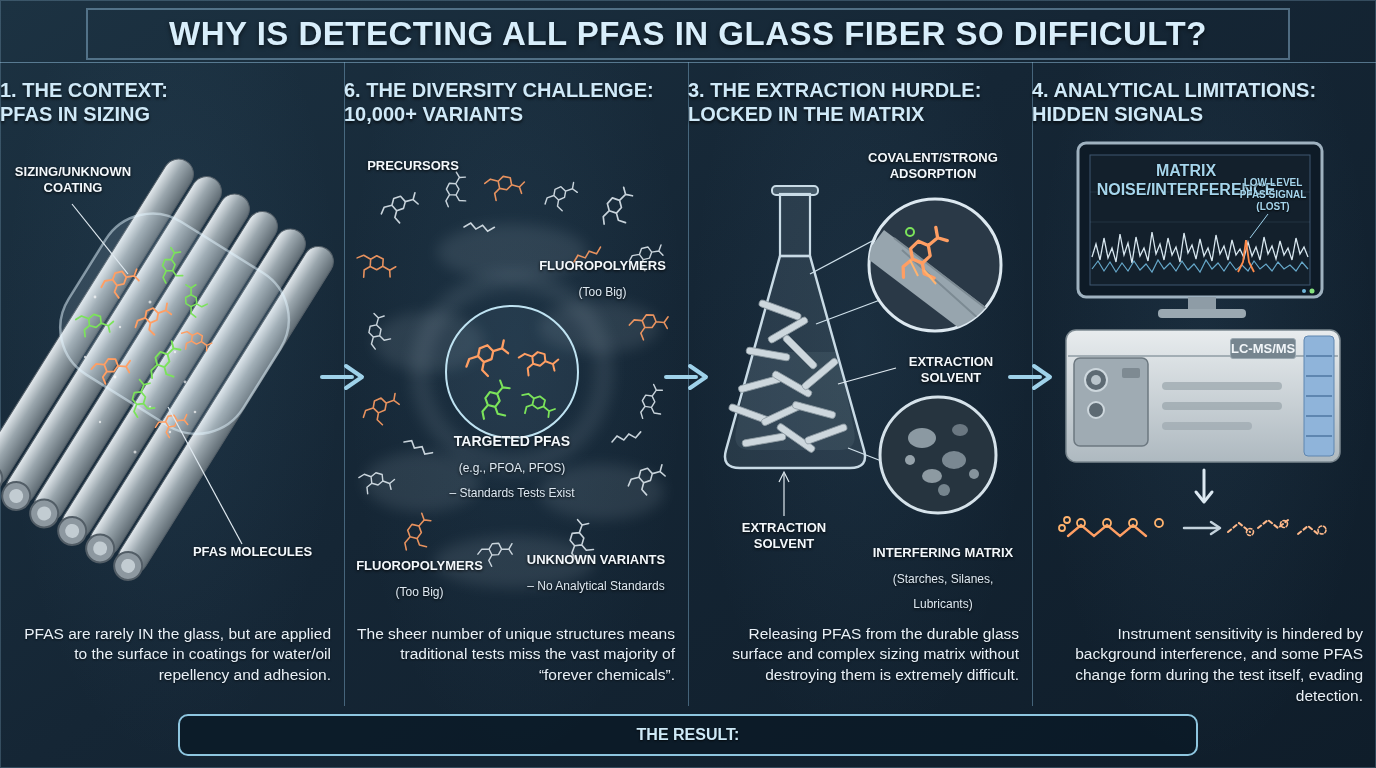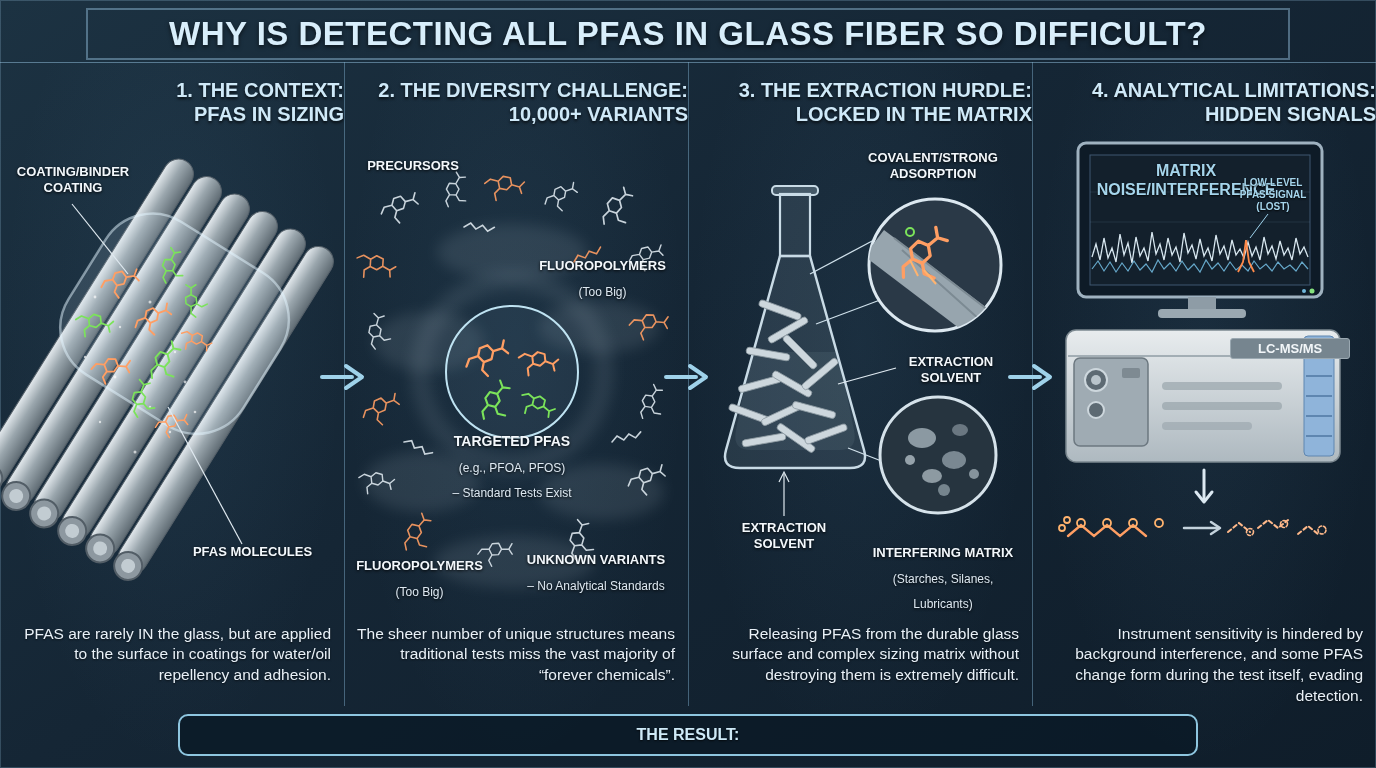--- a/index.html
+++ b/index.html
@@ -15,39 +15,39 @@
     display:flex;align-items:center;justify-content:center;
   }
   .title-box h1{
     margin:4px;font-size:33px;font-weight:bold;letter-spacing:.5px;
     color:#d8eefb;text-shadow:0 2px 4px rgba(0,0,0,.6);white-space:nowrap;
   }
   .hline{position:absolute;top:62px;left:0;width:1376px;height:1px;background:rgba(150,195,225,.5);}
   .vline{position:absolute;top:62px;width:1px;height:644px;background:rgba(130,180,210,.45);}
   .panel{position:absolute;top:62px;width:344px;height:706px;
     background:radial-gradient(ellipse at 50% 40%,rgba(90,140,175,.10),transparent 70%);}
-  .heading{position:relative;z-index:3;padding-top:16px;text-align:right;
+  .heading{position:relative;z-index:3;padding-top:16px;text-align:left;
     font-size:20px;font-weight:bold;line-height:1.22;color:#cfe9f8;text-shadow:0 2px 3px rgba(0,0,0,.7);}
   .illus{position:absolute;left:0;top:0;width:344px;height:706px;display:block;}
   .lbl{position:absolute;z-index:4;font-size:13px;font-weight:bold;line-height:1.2;
     color:#f3f8fc;text-align:center;text-shadow:0 1px 3px rgba(0,0,0,.9);}
   .lbl .sub{font-weight:normal;font-size:12px;color:#dde8f1;margin-top:11px;}
   .lbl.screen{color:#a5d5ec;text-shadow:0 1px 2px rgba(0,0,0,.9);}
   .caption{position:absolute;z-index:4;top:546px;left:13px;right:13px;text-align:right;
     font-size:15.5px;line-height:1.35;color:#e9f1f8;text-shadow:0 1px 2px rgba(0,0,0,.6);}
   .flow-arrow{position:absolute;z-index:5;top:360px;width:52px;height:34px;}
   .result-banner{
     position:absolute;z-index:6;left:178px;right:178px;bottom:12px;height:38px;
     border:2px solid #8ec6e0;border-radius:10px;background:rgba(10,25,38,.78);
     display:flex;align-items:center;justify-content:center;gap:7px;
     font-size:16px;color:#e6eff7;text-shadow:0 1px 2px rgba(0,0,0,.7);white-space:nowrap;flex-direction:column;
   }
   .result-banner .result-label{font-weight:bold;color:#cfeaf8;}
   .lcms-badge{position:absolute;z-index:4;left:198px;top:276px;background:#76858f;border:1px solid #9aa8b1;
-    border-radius:3px;padding:2px 27px;font-weight:bold;font-size:13px;color:#f2f6f9;}
+    border-radius:3px;padding:2px 0;font-weight:bold;font-size:13px;color:#f2f6f9;}
 </style>
 </head>
 <body>
 
 <div class="container">
 
   <svg width="0" height="0" style="position:absolute" aria-hidden="true">
     <defs>
       <g id="mol" fill="none" stroke-linecap="round" stroke-linejoin="round">
         <path d="M-6 -2 L0 -6 L6 -2 L6 5 L0 9 L-6 5 Z M6 -2 L13 -6 L19 -3 M13 -6 L13 -13 M-6 5 L-13 9 L-14 16 M0 9 L0 16 L6 20"></path>
@@ -141,21 +141,21 @@
       <g stroke="#dfe9f0" stroke-width="1.2">
         <line x1="72" y1="142" x2="128" y2="212"></line>
         <line x1="242" y1="482" x2="168" y2="345"></line>
       </g>
     </svg>
     <div class="heading">
       <div>1. THE CONTEXT:</div>
       <div>PFAS IN SIZING</div>
     </div>
     <div class="lbl" style="left:8px;top:102px;width:130px">
-      <div>COATING/BINDER</div>
+      <div>SIZING/UNKNOWN</div>
       <div>COATING</div>
     </div>
     <div class="lbl" style="left:175px;top:482px;width:155px">PFAS MOLECULES</div>
     <p class="caption">PFAS are rarely IN the glass, but are applied to the surface in coatings for water/oil repellency and adhesion.</p>
   </section>
 
   <section class="panel" style="left:344px">
     <svg class="illus" viewBox="0 0 344 706">
       <g fill="#cfdde6" opacity="0.11" filter="url(#soft)">
         <ellipse cx="168" cy="190" rx="75" ry="28"></ellipse>
@@ -190,32 +190,32 @@
       </g>
       <circle cx="168" cy="310" r="66" fill="rgba(150,200,230,0.07)" stroke="#bfe3f2" stroke-width="2"></circle>
       <g stroke-width="2">
         <use href="#mol" transform="translate(142,290) rotate(12) scale(1.15)" stroke="#ff9e63"></use>
         <use href="#mol" transform="translate(196,296) rotate(50)" stroke="#ff9e63"></use>
         <use href="#mol" transform="translate(148,336) rotate(-20) scale(1.05)" stroke="#7be35a"></use>
         <use href="#mol" transform="translate(196,340) rotate(70) scale(0.9)" stroke="#7be35a"></use>
       </g>
     </svg>
     <div class="heading">
-      <div>2. THE DIVERSITY CHALLENGE:</div>
+      <div>6. THE DIVERSITY CHALLENGE:</div>
       <div>10,000+ VARIANTS</div>
     </div>
     <div class="lbl" style="left:14px;top:96px;width:110px">PRECURSORS</div>
     <div class="lbl" style="left:186px;top:196px;width:145px">
       <div>FLUOROPOLYMERS</div>
       <div class="sub">(Too Big)</div>
     </div>
     <div class="lbl" style="left:43px;top:371px;width:250px;font-size:14px">
       <div>TARGETED PFAS</div>
       <div class="sub">(e.g., PFOA, PFOS)</div>
-      <div class="sub">– Standard Tests Exist</div>
+      <div class="sub">– Standards Tests Exist</div>
     </div>
     <div class="lbl" style="left:8px;top:496px;width:135px">
       <div>FLUOROPOLYMERS</div>
       <div class="sub">(Too Big)</div>
     </div>
     <div class="lbl" style="left:168px;top:490px;width:168px">
       <div>UNKNOWN VARIANTS</div>
       <div class="sub">– No Analytical Standards</div>
     </div>
     <p class="caption">The sheer number of unique structures means traditional tests miss the vast majority of “forever chemicals”.</p>

